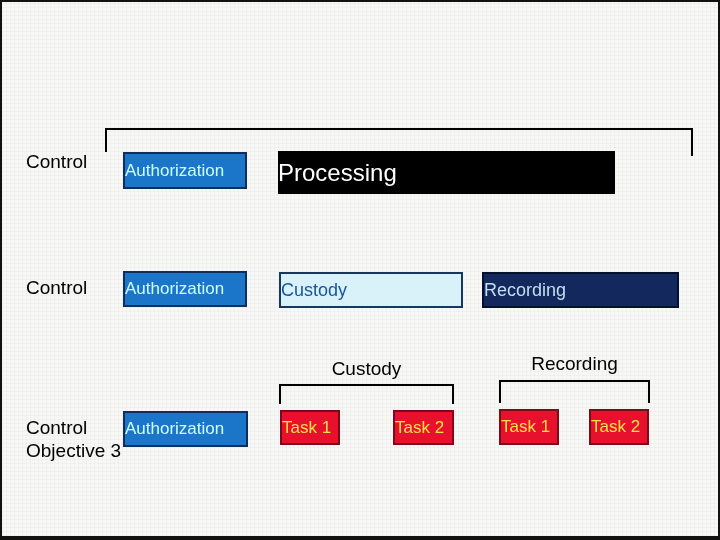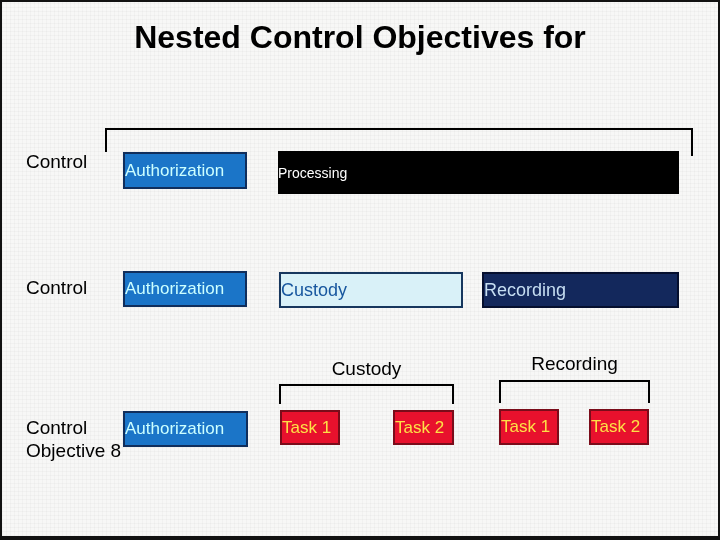--- a/index.html
+++ b/index.html
@@ -27,21 +27,21 @@
   }
   .lbl1{top:148px;} .lbl2{top:274px;} .lbl3{top:414px;}
   .box{
     position:absolute;display:flex;align-items:center;justify-content:flex-start;
     box-sizing:border-box;font-size:17px;text-align:center;white-space:nowrap;
   }
   .auth{background:#1B75C8;border:2px solid #102E5C;color:#CCFFFF;}
   .auth1{left:121px;top:150px;width:124px;height:37px;}
   .auth2{left:121px;top:269px;width:124px;height:36px;}
   .auth3{left:121px;top:409px;width:125px;height:36px;}
-  .processing{left:276px;top:149px;width:401px;height:43px;background:#000;color:#fff;font-size:14px;}
+  .processing{left:276px;top:149px;width:337px;height:43px;background:#000;color:#fff;font-size:24px;}
   .custody{left:277px;top:270px;width:184px;height:36px;background:#D9F1F8;border:2px solid #17375E;color:#17569E;font-size:18px;}
   .recording{left:480px;top:270px;width:197px;height:36px;background:#13285C;border:2px solid #050F2E;color:#C6DEF2;font-size:18px;}
   .task{background:#E8112D;border:2px solid #7A0C1A;color:#fde047;}
   .t1c{left:278px;top:408px;width:60px;height:35px;}
   .t2c{left:391px;top:408px;width:61px;height:35px;}
   .t1r{left:497px;top:407px;width:60px;height:36px;}
   .t2r{left:587px;top:407px;width:60px;height:36px;}
   .hline{position:absolute;border-top:2px solid #000;height:0;}
   .vline{position:absolute;border-left:2px solid #000;width:0;}
   .br1-h{left:103px;top:126px;width:588px;}
@@ -56,21 +56,20 @@
   .group-label{position:absolute;font-size:19px;color:#000;text-align:center;}
   .glc{left:277px;top:356px;width:175px;}
   .glr{left:497px;top:351px;width:151px;}
 </style>
 </head>
 <body>
 
 <div class="slide">
 
   <div class="title">
-    <div>Nested Control Objectives for</div>
   </div>
 
   <div class="hline br1-h"></div>
   <div class="vline br1-l"></div>
   <div class="vline br1-r"></div>
 
   <div class="row-label lbl1">
     <div>Control</div>
   </div>
   <div class="box auth auth1">
@@ -99,21 +98,21 @@
   <div class="hline brc-h"></div>
   <div class="vline brc-l"></div>
   <div class="vline brc-r"></div>
 
   <div class="hline brr-h"></div>
   <div class="vline brr-l"></div>
   <div class="vline brr-r"></div>
 
   <div class="row-label lbl3">
     <div>Control</div>
-    <div>Objective 8</div>
+    <div>Objective 3</div>
   </div>
   <div class="box auth auth3">
     <span>Authorization</span>
   </div>
   <div class="box task t1c">
     <span>Task 1</span>
   </div>
   <div class="box task t2c">
     <span>Task 2</span>
   </div>

